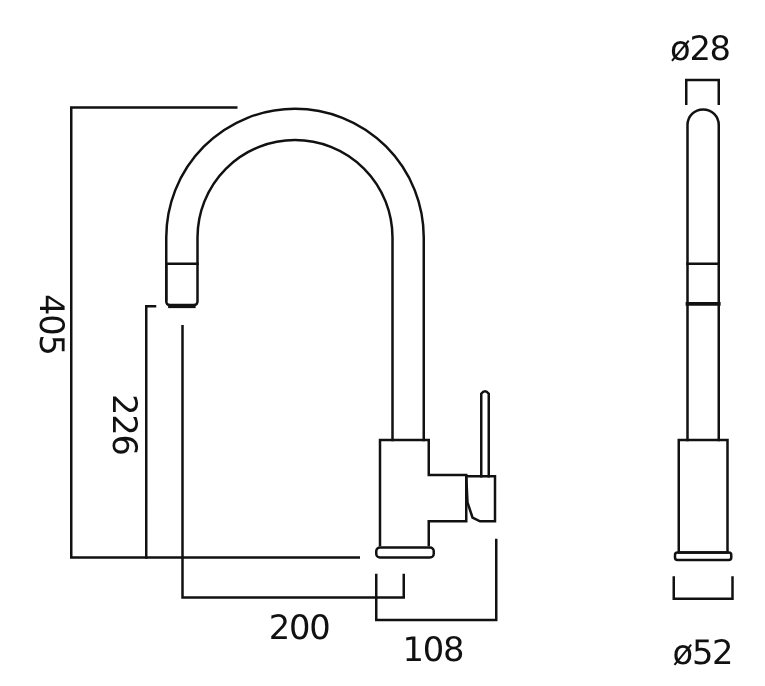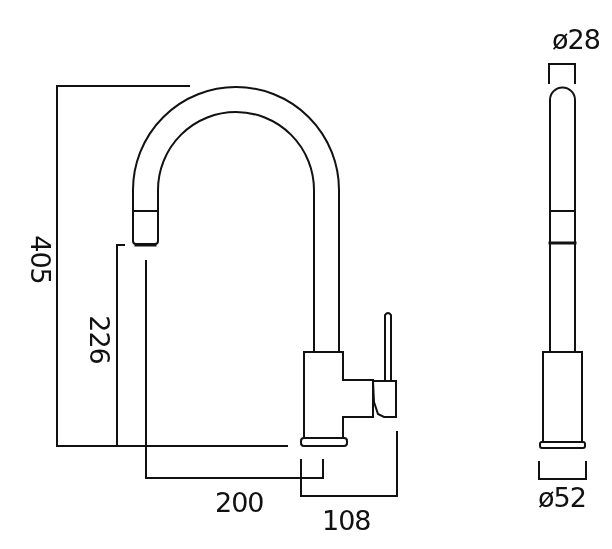--- a/index.html
+++ b/index.html
@@ -60,14 +60,14 @@
     <rect x="540" y="442" width="45" height="6" rx="2"></rect>
 
     <polyline points="539,462 539,479 586,479 586,462"></polyline>
   </g>
 </svg>
 
 <div class="dim-label rot" style="left:16px; top:246px;">405</div>
 <div class="dim-label rot" style="left:75px; top:326px;">226</div>
 <div class="dim-label" style="left:215px; top:489px;text-align:center;">200</div>
 <div class="dim-label" style="left:322px; top:507px;">108</div>
-<div class="dim-label" style="left:536px; top:26px;margin-left:16px;">ø28</div>
-<div class="dim-label" style="left:538px; top:484px;">ø52</div>
+<div class="dim-label" style="left:536px; top:26px;">ø28</div>
+<div class="dim-label" style="left:538px; top:509px;">ø52</div>
 
 </body></html>

